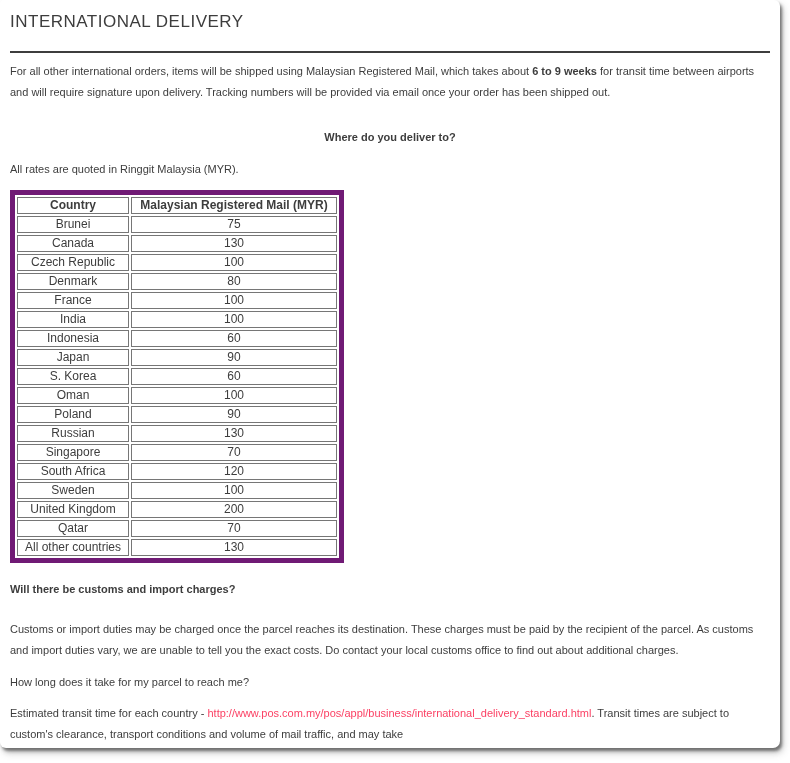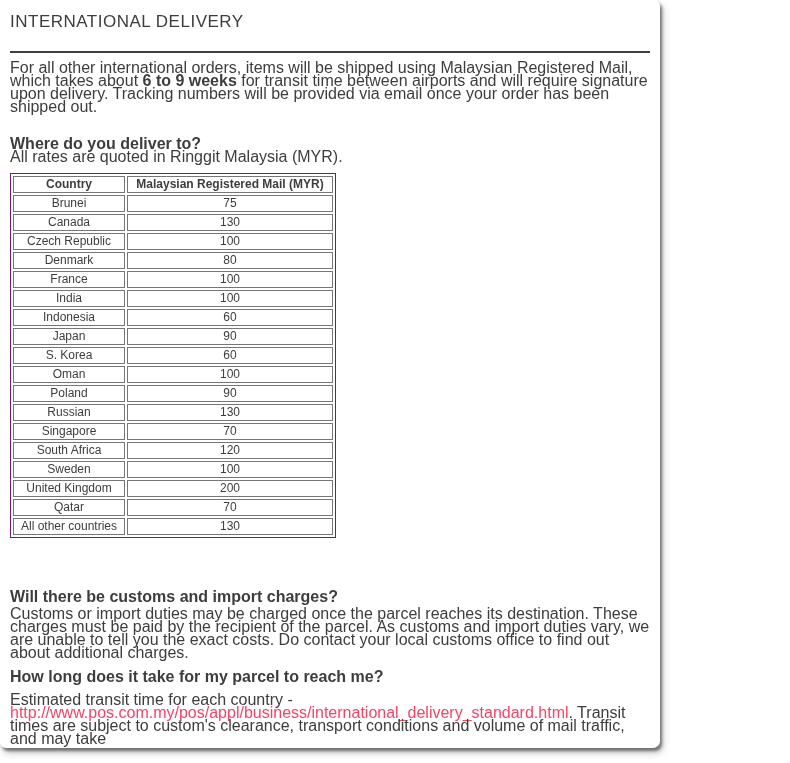--- a/index.html
+++ b/index.html
@@ -6,21 +6,21 @@
     margin: 0;
     padding: 0;
     background: #ffffff;
     width: 790px;
     height: 763px;
     overflow: hidden;
     font-family: "Liberation Sans", sans-serif;
   }
   .sheet {
     position: relative;
-    width: 660px;
+    width: 780px;
     height: 748px;
     background: #ffffff;
     border-radius: 4px 6px 7px 6px;
     box-shadow: 2px 3px 3px rgba(40,40,40,0.55), 3px 5px 7px rgba(90,90,90,0.35);
     box-sizing: border-box;
     padding: 10px 10px 0 10px;
     overflow: hidden;
   }
   .page-title {
     font-size: 17px;
@@ -28,43 +28,43 @@
     letter-spacing: 0.5px;
     color: #3d3d3d;
     margin: 2px 0 0 0;
   }
   hr.rule {
     border: none;
     border-top: 2px solid #3d3d3d;
     margin: 19px 0 0 0;
   }
   p, .qa-heading {
-    font-size: 16px;
-    line-height: 13px;
+    font-size: 11px;
+    line-height: 21px;
     color: #3d3d3d;
     margin: 0;
   }
   .p-intro    { margin-top: 8px; }
-  .h-deliver  { margin-top: 24px; font-weight: bold; }
-  .p-note     { }
-  .h-customs  { margin-top: 52px; font-weight: bold; }
-  .p-customs  { margin-top: 4px; }
-  .h-transit  { margin-top: 11px; font-weight: bold; }
+  .h-deliver  { margin-top: 24px; font-weight: bold; text-align: center; }
+  .p-note     { margin-top: 11px; }
+  .h-customs  { margin-top: 16px; font-weight: bold; }
+  .p-customs  { margin-top: 19px; }
+  .h-transit  { margin-top: 11px; font-weight: normal; }
   .p-transit  { margin-top: 10px; }
   strong { font-weight: bold; }
   a.link {
     color: #fb4164;
     text-decoration: none;
     cursor: pointer;
   }
   table.rates {
     margin-top: 10px;
     border-collapse: separate;
     border-spacing: 2px;
-    border: 1px solid #701a75;
+    border: 5px solid #701a75;
     background: #ffffff;
   }
   table.rates th, table.rates td {
     border: 1px solid #767676;
     font-size: 12px;
     line-height: 13px;
     color: #3d3d3d;
     text-align: center;
     padding: 1px 4px;
     vertical-align: middle;

